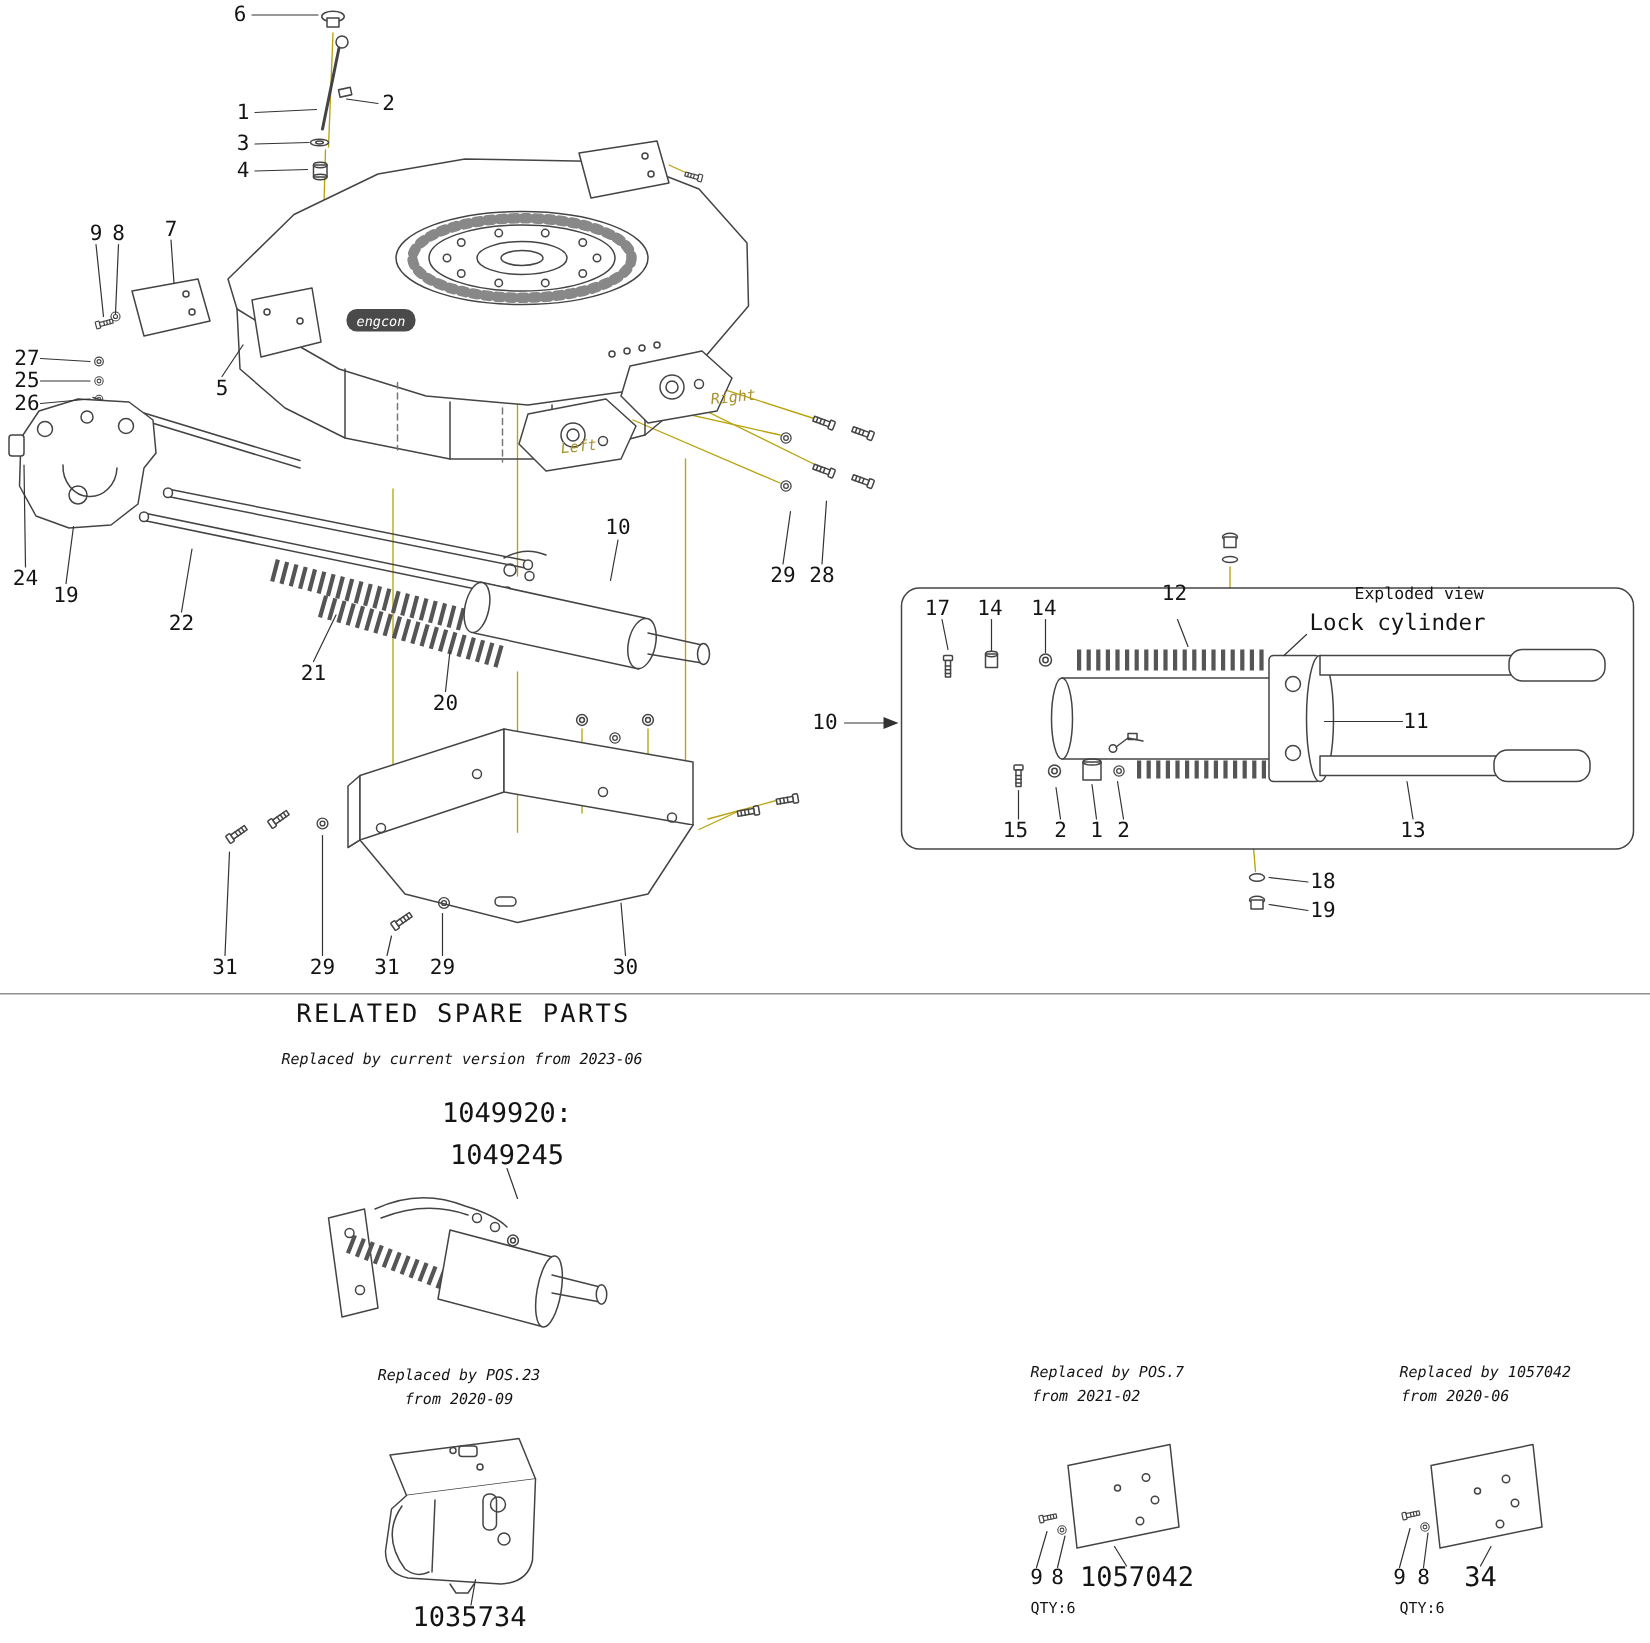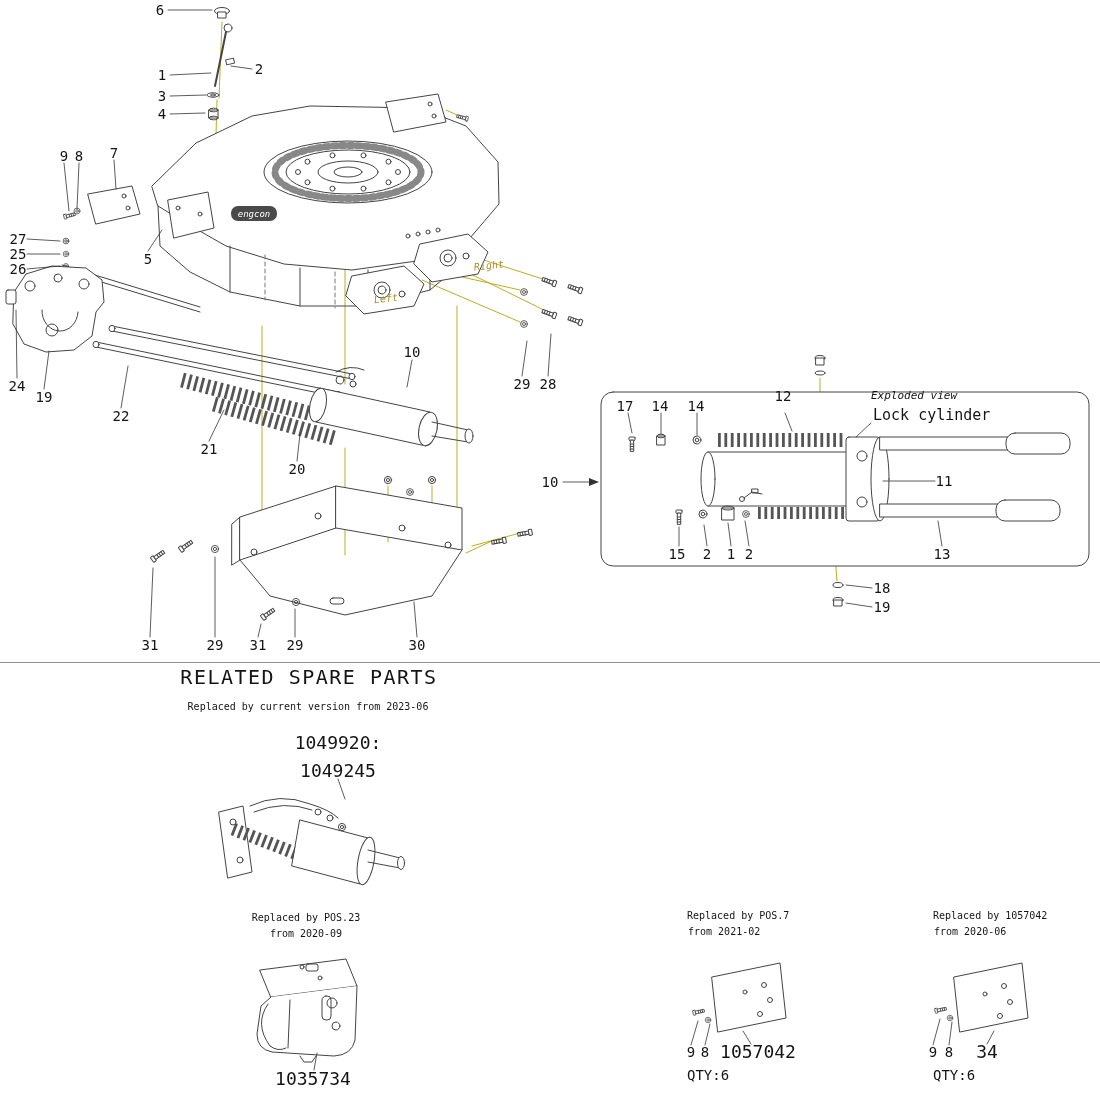--- a/index.html
+++ b/index.html
@@ -1,26 +1,26 @@
 <!DOCTYPE html>
 <html><head>
 <meta charset="utf-8">
 <style>
   html,body{margin:0;padding:0;background:#fff;}
   .canvas{position:relative;width:1100px;height:1095px;background:#ffffff;
           font-family:"DejaVu Sans Mono","Liberation Mono",monospace;color:#141414;overflow:hidden;}
   svg.art{position:absolute;left:0;top:0;}
   .co{position:absolute;transform:translate(-50%,-50%);font-size:14px;line-height:1;white-space:nowrap;}
   .lb{position:absolute;font-size:11px;line-height:1;white-space:nowrap;}
-  .note{font-size:10px;}
+  .note{font-size:10px;font-style:italic;}
   .pn{font-size:18px;}
-  .qty{font-size:14px;}
+  .qty{font-size:10px;}
   .olv{color:#a8922e;font-style:italic;font-size:10px;transform:translate(-50%,-50%) rotate(-6deg);}
-  .heading{font-size:20px;letter-spacing:1.5px;}
-  .it{font-style:italic;}
+  .heading{font-size:17px;letter-spacing:1.5px;}
+  .it{margin-left:32px;}
   .divider{position:absolute;left:0;top:662px;width:1100px;border-top:1.4px solid #8f8f8f;}
 </style>
 </head>
 <body>
 
 <div class="canvas">
 
 <svg class="art" width="1100" height="1095" viewBox="0 0 1100 1095" stroke-linecap="round" stroke-linejoin="round">
   <defs>
     <g id="scr" fill="#ffffff">

